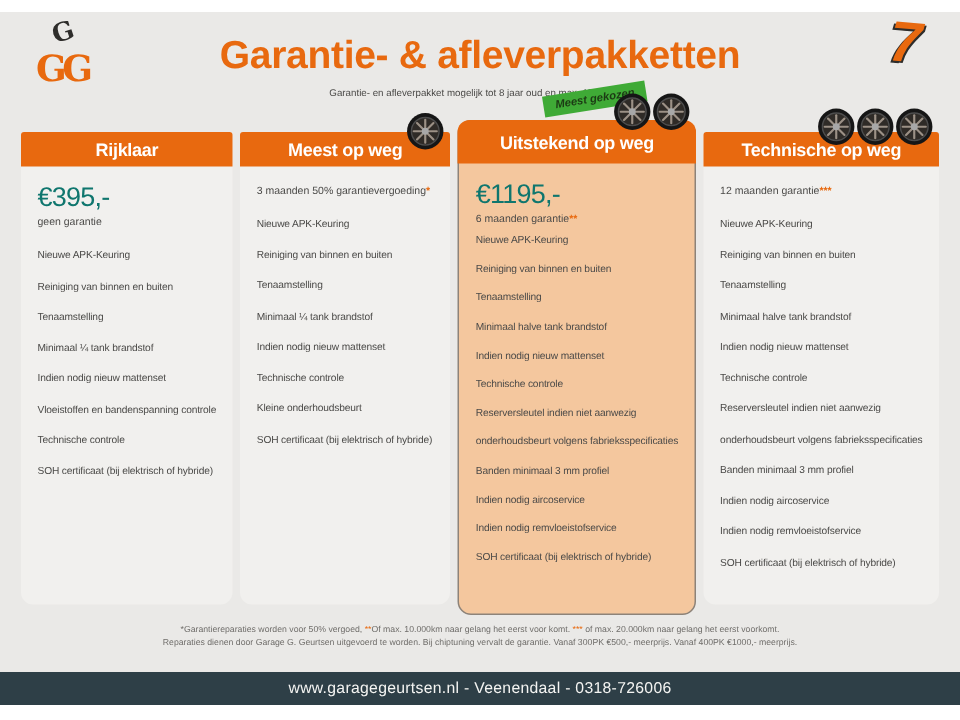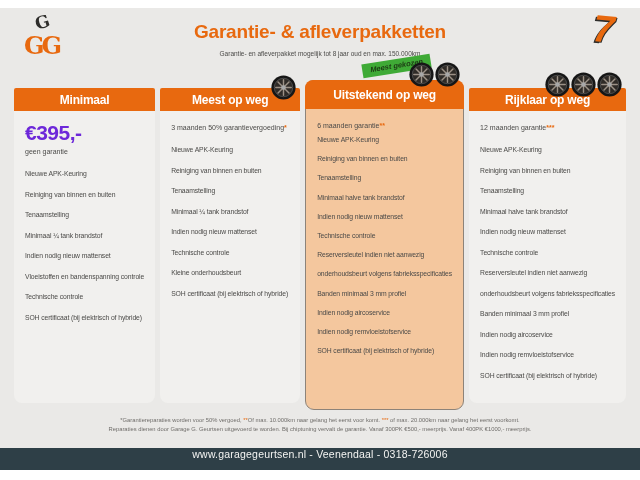--- a/index.html
+++ b/index.html
@@ -7,78 +7,78 @@
   body{position:relative;background:#ffffff;font-family:"Liberation Sans",sans-serif}
   .canvas{position:absolute;top:8px;left:0;width:640px;height:462px;background:var(--page-bg,#eae9e7)}
 
   
   .header{position:relative;text-align:center;padding-top:13px}
   .logo{position:absolute;left:22px;top:6px;width:48px;height:46px}
   .logo .g-dark{position:absolute;top:-2px;left:13px;font-size:17px;font-weight:bold;color:#2e2d2b;
     transform:rotate(-18deg);font-family:"DejaVu Serif",serif}
   .logo .g-orange{position:absolute;bottom:0;left:2px;font-size:24px;font-weight:bold;
     color:var(--accent,#e8690f);letter-spacing:-3px;font-family:"DejaVu Serif",serif}
-  .page-title{color:var(--accent,#e8690f);font-size:19px;font-weight:bold;letter-spacing:-0.2px}
+  .page-title{color:var(--accent,#e8690f);font-size:26px;font-weight:bold;letter-spacing:-0.2px}
   .page-subtitle{margin-top:7px;font-size:6.5px;color:#4b4a48}
   .corner-seven{position:absolute;right:26px;top:0;font-size:38px;font-weight:bold;font-style:italic;
     color:var(--accent,#e8690f);transform:rotate(5deg);
     text-shadow:-1.5px 1.5px 0 #2e2d2b,1px 1px 0 #2e2d2b}
 
   
   .columns{position:absolute;top:72px;left:14px;right:14px;display:flex;gap:5px;align-items:flex-start}
   .col{flex:1;position:relative;margin-top:8px;background:var(--card-bg,#f1f0ee);height:315px;
     border-radius:2px 2px 8px 8px}
   .col.featured{margin-top:0;height:330px;background:var(--featured-bg,#f4c79e);
     border:1px solid #8d8379;border-radius:9px}
   .col-header{height:23px;background:var(--accent,#e8690f);color:#fff;font-weight:bold;font-size:12px;
     display:flex;align-items:center;justify-content:center;border-radius:2px 2px 0 0;letter-spacing:-0.2px}
   .featured .col-header{height:29px;border-radius:8px 8px 0 0;margin:-1px -1px 0}
   .price-block{padding:10px 11px 0}
-  .price{font-size:21px;font-weight:bold;color:#6d28d9;letter-spacing:-0.5px}
+  .price{font-size:18px;font-weight:normal;color:#0f766e;letter-spacing:-0.5px}
   .note{margin-top:3px;font-size:7px;color:#4b4a48;white-space:nowrap}
   .note .mark{color:var(--accent,#e8690f);font-weight:bold}
   .features{list-style:none;margin:15px 0 0;padding:0 11px}
   .features li{font-size:6.8px;color:#4b4a48;margin-bottom:13.5px;white-space:nowrap;letter-spacing:-0.1px}
   .featured .features{margin-top:7px}
   .featured .features li{margin-bottom:12.2px}
 
   .wheels{position:absolute;top:-13px;right:4px;display:flex;z-index:3}
   .wheels svg{width:25px;height:25px;margin-left:1px}
   .featured .wheels{top:-19px;right:3px}
   .columns .col:nth-child(4) .wheels{top:-16px}
   .badge{position:absolute;top:-22px;right:32px;background:var(--badge-green,#3faa36);color:#1c3a14;
     font-size:7.5px;font-weight:bold;font-style:italic;padding:2px 8px 3px;transform:rotate(-9deg);
     z-index:2;white-space:nowrap}
 
   
   .disclaimer{position:absolute;top:408px;left:0;right:0;text-align:center;font-size:5.8px;
     color:#6f6d6a;line-height:1.5}
   .disclaimer .hl{color:var(--accent,#e8690f)}
   .footerbar{position:absolute;bottom:0;left:0;right:0;height:22px;background:var(--footer-bg,#2e3f47);
-    color:#f4f4f2;font-size:10.5px;display:flex;justify-content:center;letter-spacing:0.2px}
+    color:#f4f4f2;font-size:10.5px;display:flex;align-items:center;justify-content:center;letter-spacing:0.2px}
 </style>
 </head>
 <body>
 
 <div class="canvas">
 
   <div class="header">
     <div class="logo">
       <span class="g-dark">G</span>
       <span class="g-orange">GG</span>
     </div>
     <h1 class="page-title">Garantie- &amp; afleverpakketten</h1>
     <p class="page-subtitle">Garantie- en afleverpakket mogelijk tot 8 jaar oud en max. 150.000km</p>
     <div class="corner-seven">7</div>
   </div>
 
   <div class="columns">
 
     <section class="col">
-      <div class="col-header">Minimaal</div>
+      <div class="col-header">Rijklaar</div>
       <div class="price-block">
         <div class="price">€395,-</div>
         <div class="note"><span>geen garantie</span><span class="mark"></span></div>
       </div>
       <ul class="features">
           <li>Nieuwe APK-Keuring</li>
           <li>Reiniging van binnen en buiten</li>
           <li>Tenaamstelling</li>
           <li>Minimaal ¼ tank brandstof</li>
           <li>Indien nodig nieuw mattenset</li>
@@ -151,20 +151,21 @@
       <line x1="13" y1="13" x2="5" y2="13"></line>
       <line x1="13" y1="13" x2="7.3" y2="7.3"></line>
       <line x1="13" y1="13" x2="13" y2="5"></line>
       <line x1="13" y1="13" x2="18.7" y2="7.3"></line>
     </g>
     <circle cx="13" cy="13" r="2.4" fill="#a8a8a8"></circle>
   </svg>
         </div>
       <div class="col-header">Uitstekend op weg</div>
       <div class="price-block">
+        <div class="price">€1195,-</div>
         <div class="note"><span>6 maanden garantie</span><span class="mark">**</span></div>
       </div>
       <ul class="features">
           <li>Nieuwe APK-Keuring</li>
           <li>Reiniging van binnen en buiten</li>
           <li>Tenaamstelling</li>
           <li>Minimaal halve tank brandstof</li>
           <li>Indien nodig nieuw mattenset</li>
           <li>Technische controle</li>
           <li>Reserversleutel indien niet aanwezig</li>
@@ -217,21 +218,21 @@
       <line x1="13" y1="13" x2="13" y2="21"></line>
       <line x1="13" y1="13" x2="7.3" y2="18.7"></line>
       <line x1="13" y1="13" x2="5" y2="13"></line>
       <line x1="13" y1="13" x2="7.3" y2="7.3"></line>
       <line x1="13" y1="13" x2="13" y2="5"></line>
       <line x1="13" y1="13" x2="18.7" y2="7.3"></line>
     </g>
     <circle cx="13" cy="13" r="2.4" fill="#a8a8a8"></circle>
   </svg>
         </div>
-      <div class="col-header">Rijklaar op weg</div>
+      <div class="col-header">Technische op weg</div>
       <div class="price-block">
         <div class="note"><span>12 maanden garantie</span><span class="mark">***</span></div>
       </div>
       <ul class="features">
           <li>Nieuwe APK-Keuring</li>
           <li>Reiniging van binnen en buiten</li>
           <li>Tenaamstelling</li>
           <li>Minimaal halve tank brandstof</li>
           <li>Indien nodig nieuw mattenset</li>
           <li>Technische controle</li>

